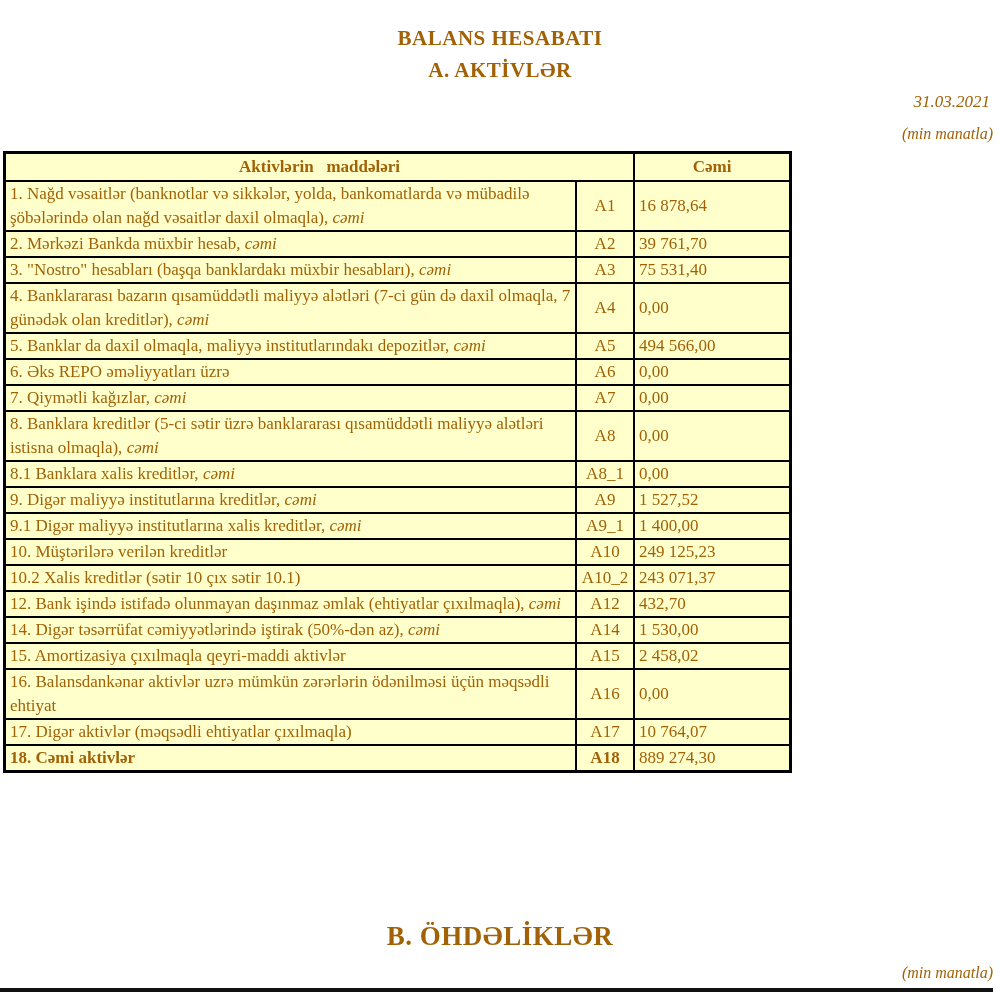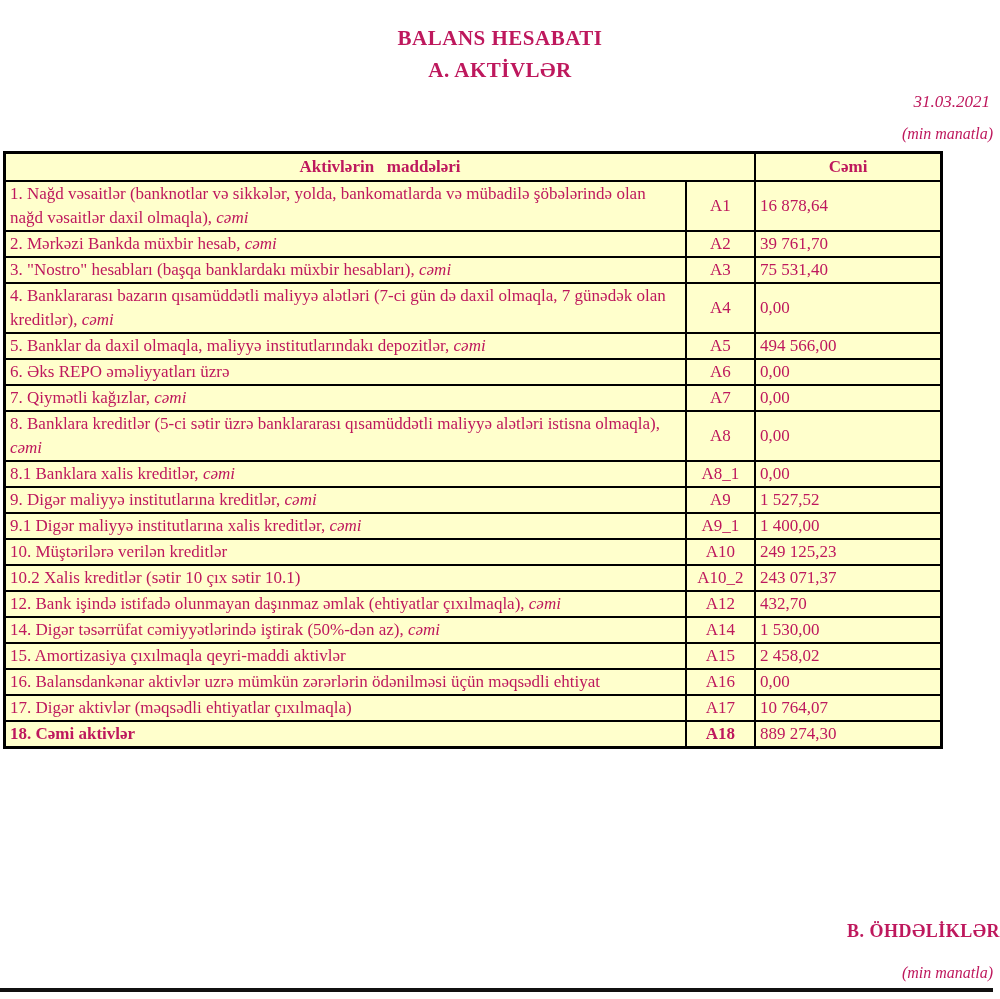--- a/index.html
+++ b/index.html
@@ -1,38 +1,38 @@
 <!DOCTYPE html>
 <html><head>
 <meta charset="utf-8">
 <style>
   html,body{margin:0;padding:0;background:#ffffff;}
   .page{
     position:relative;width:1000px;height:999px;background:#ffffff;
-    font-family:"Liberation Serif","DejaVu Serif",serif;color:#be185d;overflow:hidden;
+    font-family:"Liberation Serif","DejaVu Serif",serif;color:#a16207;overflow:hidden;
   }
   .title1{position:absolute;top:26px;left:0;width:100%;text-align:center;font-size:21px;font-weight:bold;letter-spacing:.5px;}
   .title2{position:absolute;top:58px;left:0;width:100%;text-align:center;font-size:21px;font-weight:bold;letter-spacing:.5px;}
   .date-line{position:absolute;top:92px;right:10px;font-size:17px;font-style:italic;}
   .unit-line1{position:absolute;top:125px;right:7px;font-size:16px;font-style:italic;}
-  .tbl-wrap{position:absolute;top:151px;left:3px;width:940px;}
+  .tbl-wrap{position:absolute;top:151px;left:3px;width:789px;}
   table.assets{border-collapse:collapse;width:100%;background:#FFFFCC;table-layout:fixed;border:3px solid #000;}
   table.assets td, table.assets th{
     border:2px solid #000;font-size:17px;line-height:24px;padding:0 4px;
     vertical-align:middle;overflow:hidden;
   }
   th.h-items{text-align:center;font-weight:bold;white-space:pre;height:26px;}
   th.h-total{text-align:center;font-weight:bold;height:26px;}
   td.c-label{text-align:left;}
   td.c-code{text-align:center;padding:0 2px;}
   td.c-value{padding-right:5px;}
   tr.row{height:26px;}
   .i{font-style:italic;}
   .b{font-weight:bold;}
-  .sectionB{position:absolute;top:921px;left:0;width:100%;text-align:right;font-size:18px;font-weight:bold;letter-spacing:.5px;}
+  .sectionB{position:absolute;top:921px;left:0;width:100%;text-align:center;font-size:27px;font-weight:bold;letter-spacing:.5px;}
   .unit-line2{position:absolute;top:964px;right:7px;font-size:16px;font-style:italic;}
   .next-table-top{position:absolute;top:988px;left:0;width:993px;height:4px;background:#111;}
 </style>
 </head>
 <body>
 
 <div class="page">
 
   <div class="title1">BALANS HESABATI</div>
   <div class="title2">A. AKTİVLƏR</div>

